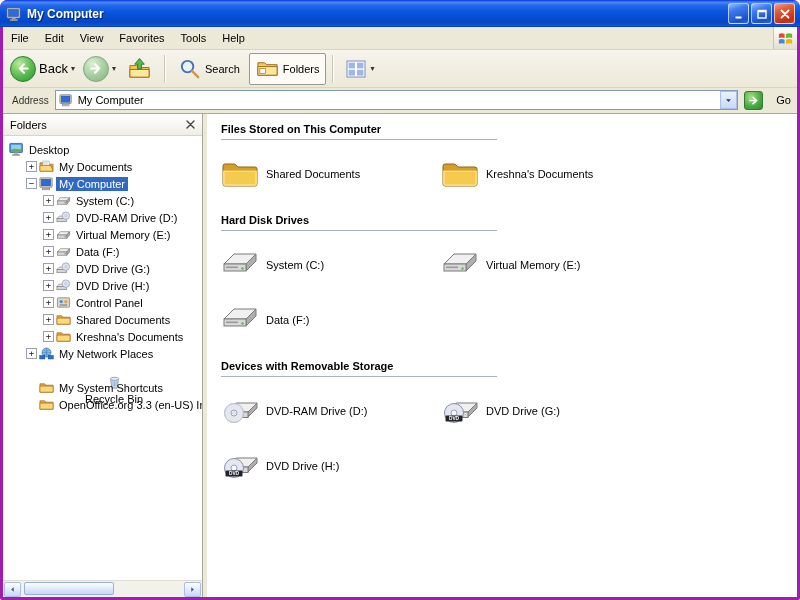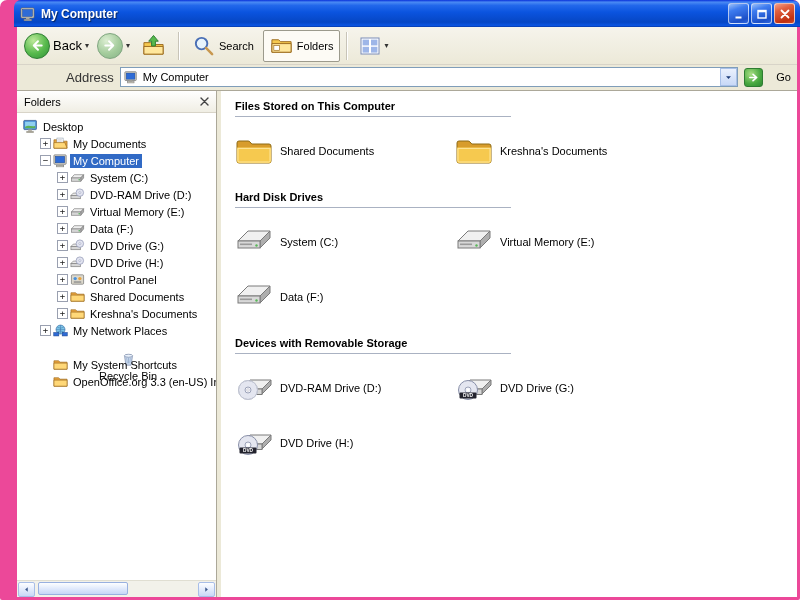--- a/index.html
+++ b/index.html
@@ -1,20 +1,20 @@
 <!DOCTYPE html>
 <html><head>
 <meta charset="utf-8">
 <style>
   * { box-sizing: border-box; margin: 0; padding: 0; }
   html, body { width: 800px; height: 600px; overflow: hidden; background: #fff;
     font-family: "Liberation Sans", "DejaVu Sans", sans-serif; }
 
   .window { width: 800px; height: 600px; display: flex; flex-direction: column;
-    background: #ec4899; border-radius: 7px 7px 2px 2px; overflow: hidden; padding-left: 14px; }
+    background: #a21caf; border-radius: 7px 7px 2px 2px; overflow: hidden; }
 
   
   .titlebar { height: 27px; flex: none; display: flex; align-items: center; gap: 5px;
     padding: 0 5px 0 6px; border-radius: 7px 7px 0 0;
     background: linear-gradient(180deg, #0831D9 0%, #4A8AF4 8%, #2268EB 20%,
       #0B54DF 45%, #0646C4 82%, #0B55E2 94%, #0639A8 100%); }
   .title-text { color: #fff; font-size: 12px; font-weight: bold;
     text-shadow: 1px 1px 1px rgba(0,0,0,0.55); }
   .title-icon { width: 16px; height: 16px; }
   .win-buttons { margin-left: auto; display: flex; gap: 2px; }
@@ -55,21 +55,21 @@
   .tb-sep { width: 1px; height: 28px; background: #C8C4B8; margin: 0 4px; box-shadow: 1px 0 0 #FFF; }
   .tb-btn { display: flex; align-items: center; gap: 4px; padding: 3px 6px; height: 32px;
     border: 1px solid transparent; border-radius: 2px; font-size: 11px; color: #000; }
   .tb-btn.pressed { background: #FDFBF5; border: 1px solid #9C9A8C; }
   .tb-icon24 { width: 23px; height: 23px; }
   .tb-icon20 { width: 20px; height: 20px; }
 
   
   .addressbar { height: 26px; flex: none; display: flex; align-items: center; gap: 6px;
     padding: 2px 6px 3px 2px; border-bottom: 1px solid #ACA899; background: #ECE9D8; }
-  .address-label { font-size: 13px; color: #333; padding-left: 7px; margin-left: 40px; }
+  .address-label { font-size: 10px; color: #333; padding-left: 7px; }
   .address-input { flex: 1; height: 20px; background: #fff; border: 1px solid #7F9DB9;
     display: flex; align-items: center; gap: 5px; padding-left: 3px; font-size: 11px; }
   .address-icon { width: 14px; height: 14px; flex: none; }
   .combo-btn { margin-left: auto; width: 17px; height: 18px; display: flex; align-items: center;
     justify-content: center; border: 1px solid #A8C0E8;
     background: linear-gradient(180deg, #EAF1FD, #C8D9F7); }
   .combo-btn svg { width: 7px; height: 7px; }
   .go-group { display: flex; align-items: center; gap: 13px; }
   .go-btn { width: 19px; height: 19px; border-radius: 3px; border: 1px solid #2E7D32;
     display: flex; align-items: center; justify-content: center;
@@ -152,20 +152,40 @@
       <div class="win-btn red">
         <svg viewBox="0 0 12 12">
             <path d="M2.5 2.5 L9.5 9.5 M9.5 2.5 L2.5 9.5" stroke="#FFF" stroke-width="1.8" stroke-linecap="round"></path>
           </svg>
       </div>
     </div>
   </div>
 
   <div class="frame-body">
 
+    <div class="menubar">
+      <div class="menu-items" id="menu-items">
+          <span class="menu-item">File</span>
+          <span class="menu-item">Edit</span>
+          <span class="menu-item">View</span>
+          <span class="menu-item">Favorites</span>
+          <span class="menu-item">Tools</span>
+          <span class="menu-item">Help</span>
+        </div>
+      <div class="logo-tile">
+        <span data-icon="windows-logo-icon" style="width:17px;height:17px;">
+            <svg viewBox="0 0 18 18">
+              <path d="M2 4.2 Q5 2.6 8 4.2 L8 8.6 Q5 7.2 2 8.6 Z" fill="#E04A2F"></path>
+              <path d="M9.5 4.2 Q13 2.6 16 4.2 L16 8.6 Q13 7.2 9.5 8.6 Z" fill="#70B62C"></path>
+              <path d="M2 10.2 Q5 8.6 8 10.2 L8 14.6 Q5 13.2 2 14.6 Z" fill="#3C8AE8"></path>
+              <path d="M9.5 10.2 Q13 8.6 16 10.2 L16 14.6 Q13 13.2 9.5 14.6 Z" fill="#F0B400"></path>
+            </svg>
+          </span>
+      </div>
+    </div>
 
     <div class="toolbar">
       <div class="nav-group">
         <span class="nav-circle">
           <svg viewBox="0 0 16 16">
               <path d="M8.5 3.5 L4 8 L8.5 12.5 M4 8 L12.5 8" stroke="#FFF" stroke-width="2.1" fill="none" stroke-linecap="round" stroke-linejoin="round"></path>
             </svg>
         </span>
         <span class="nav-label">Back</span>
         <span class="drop-arrow">▾</span>

